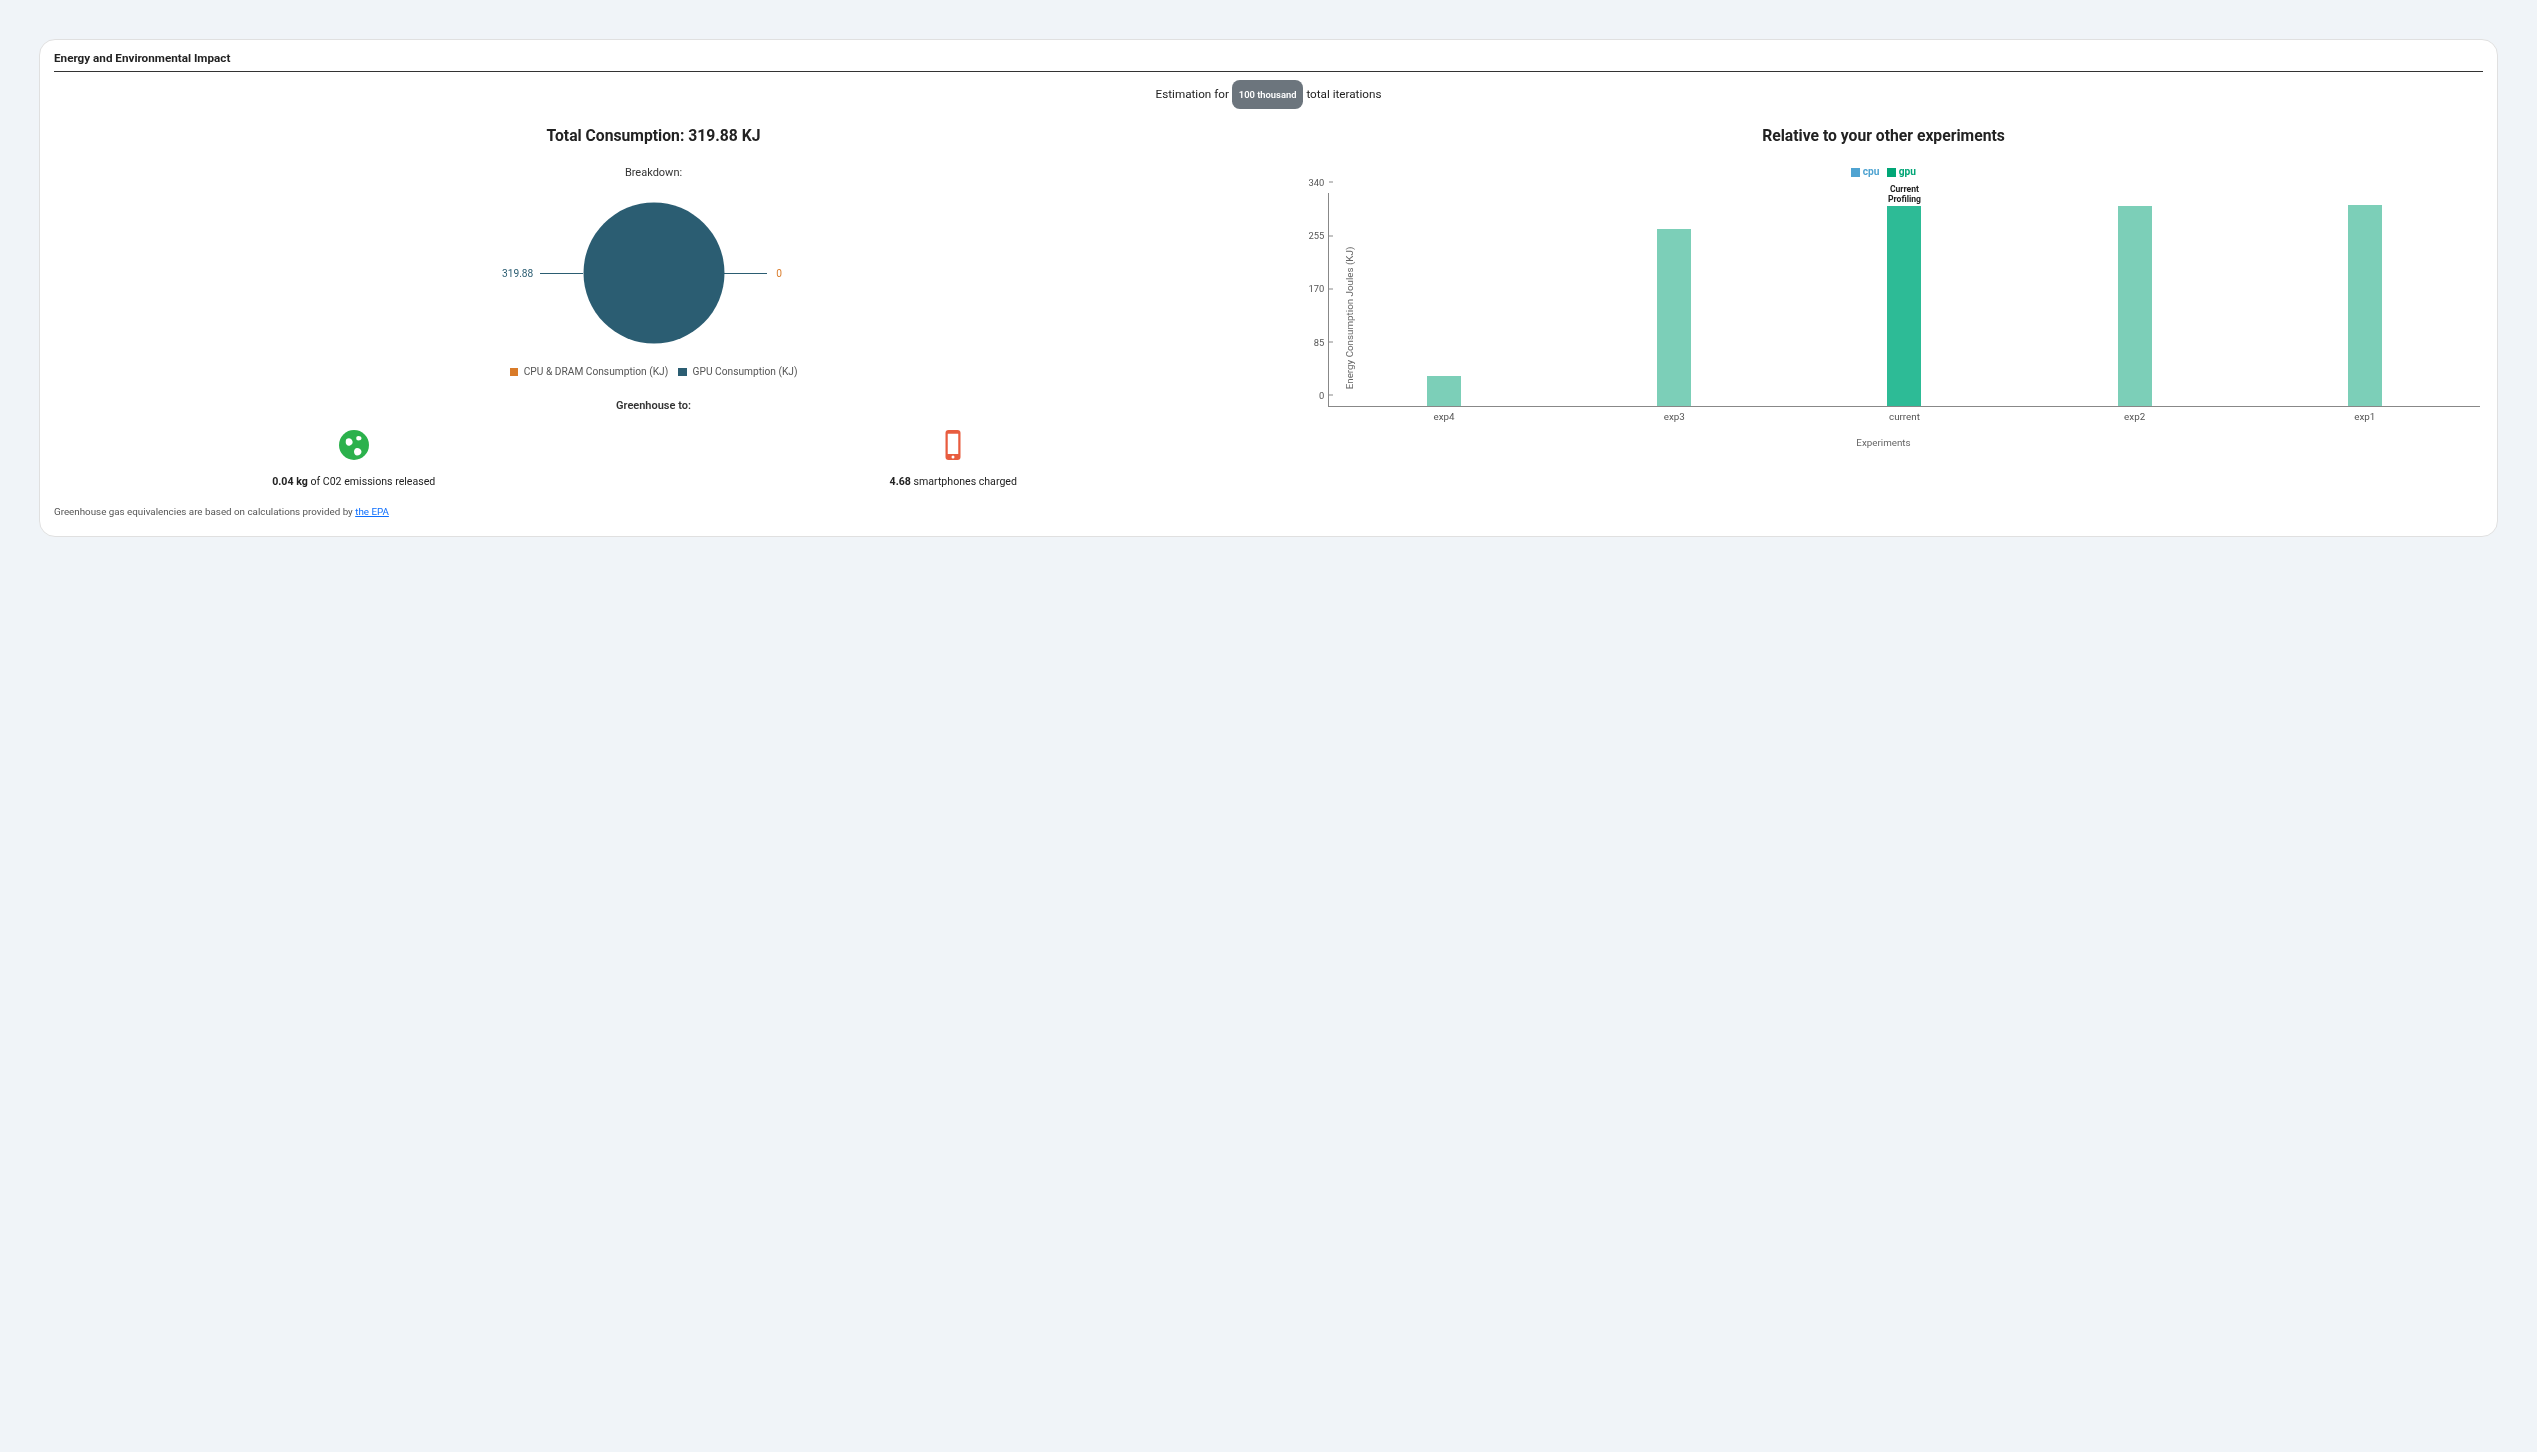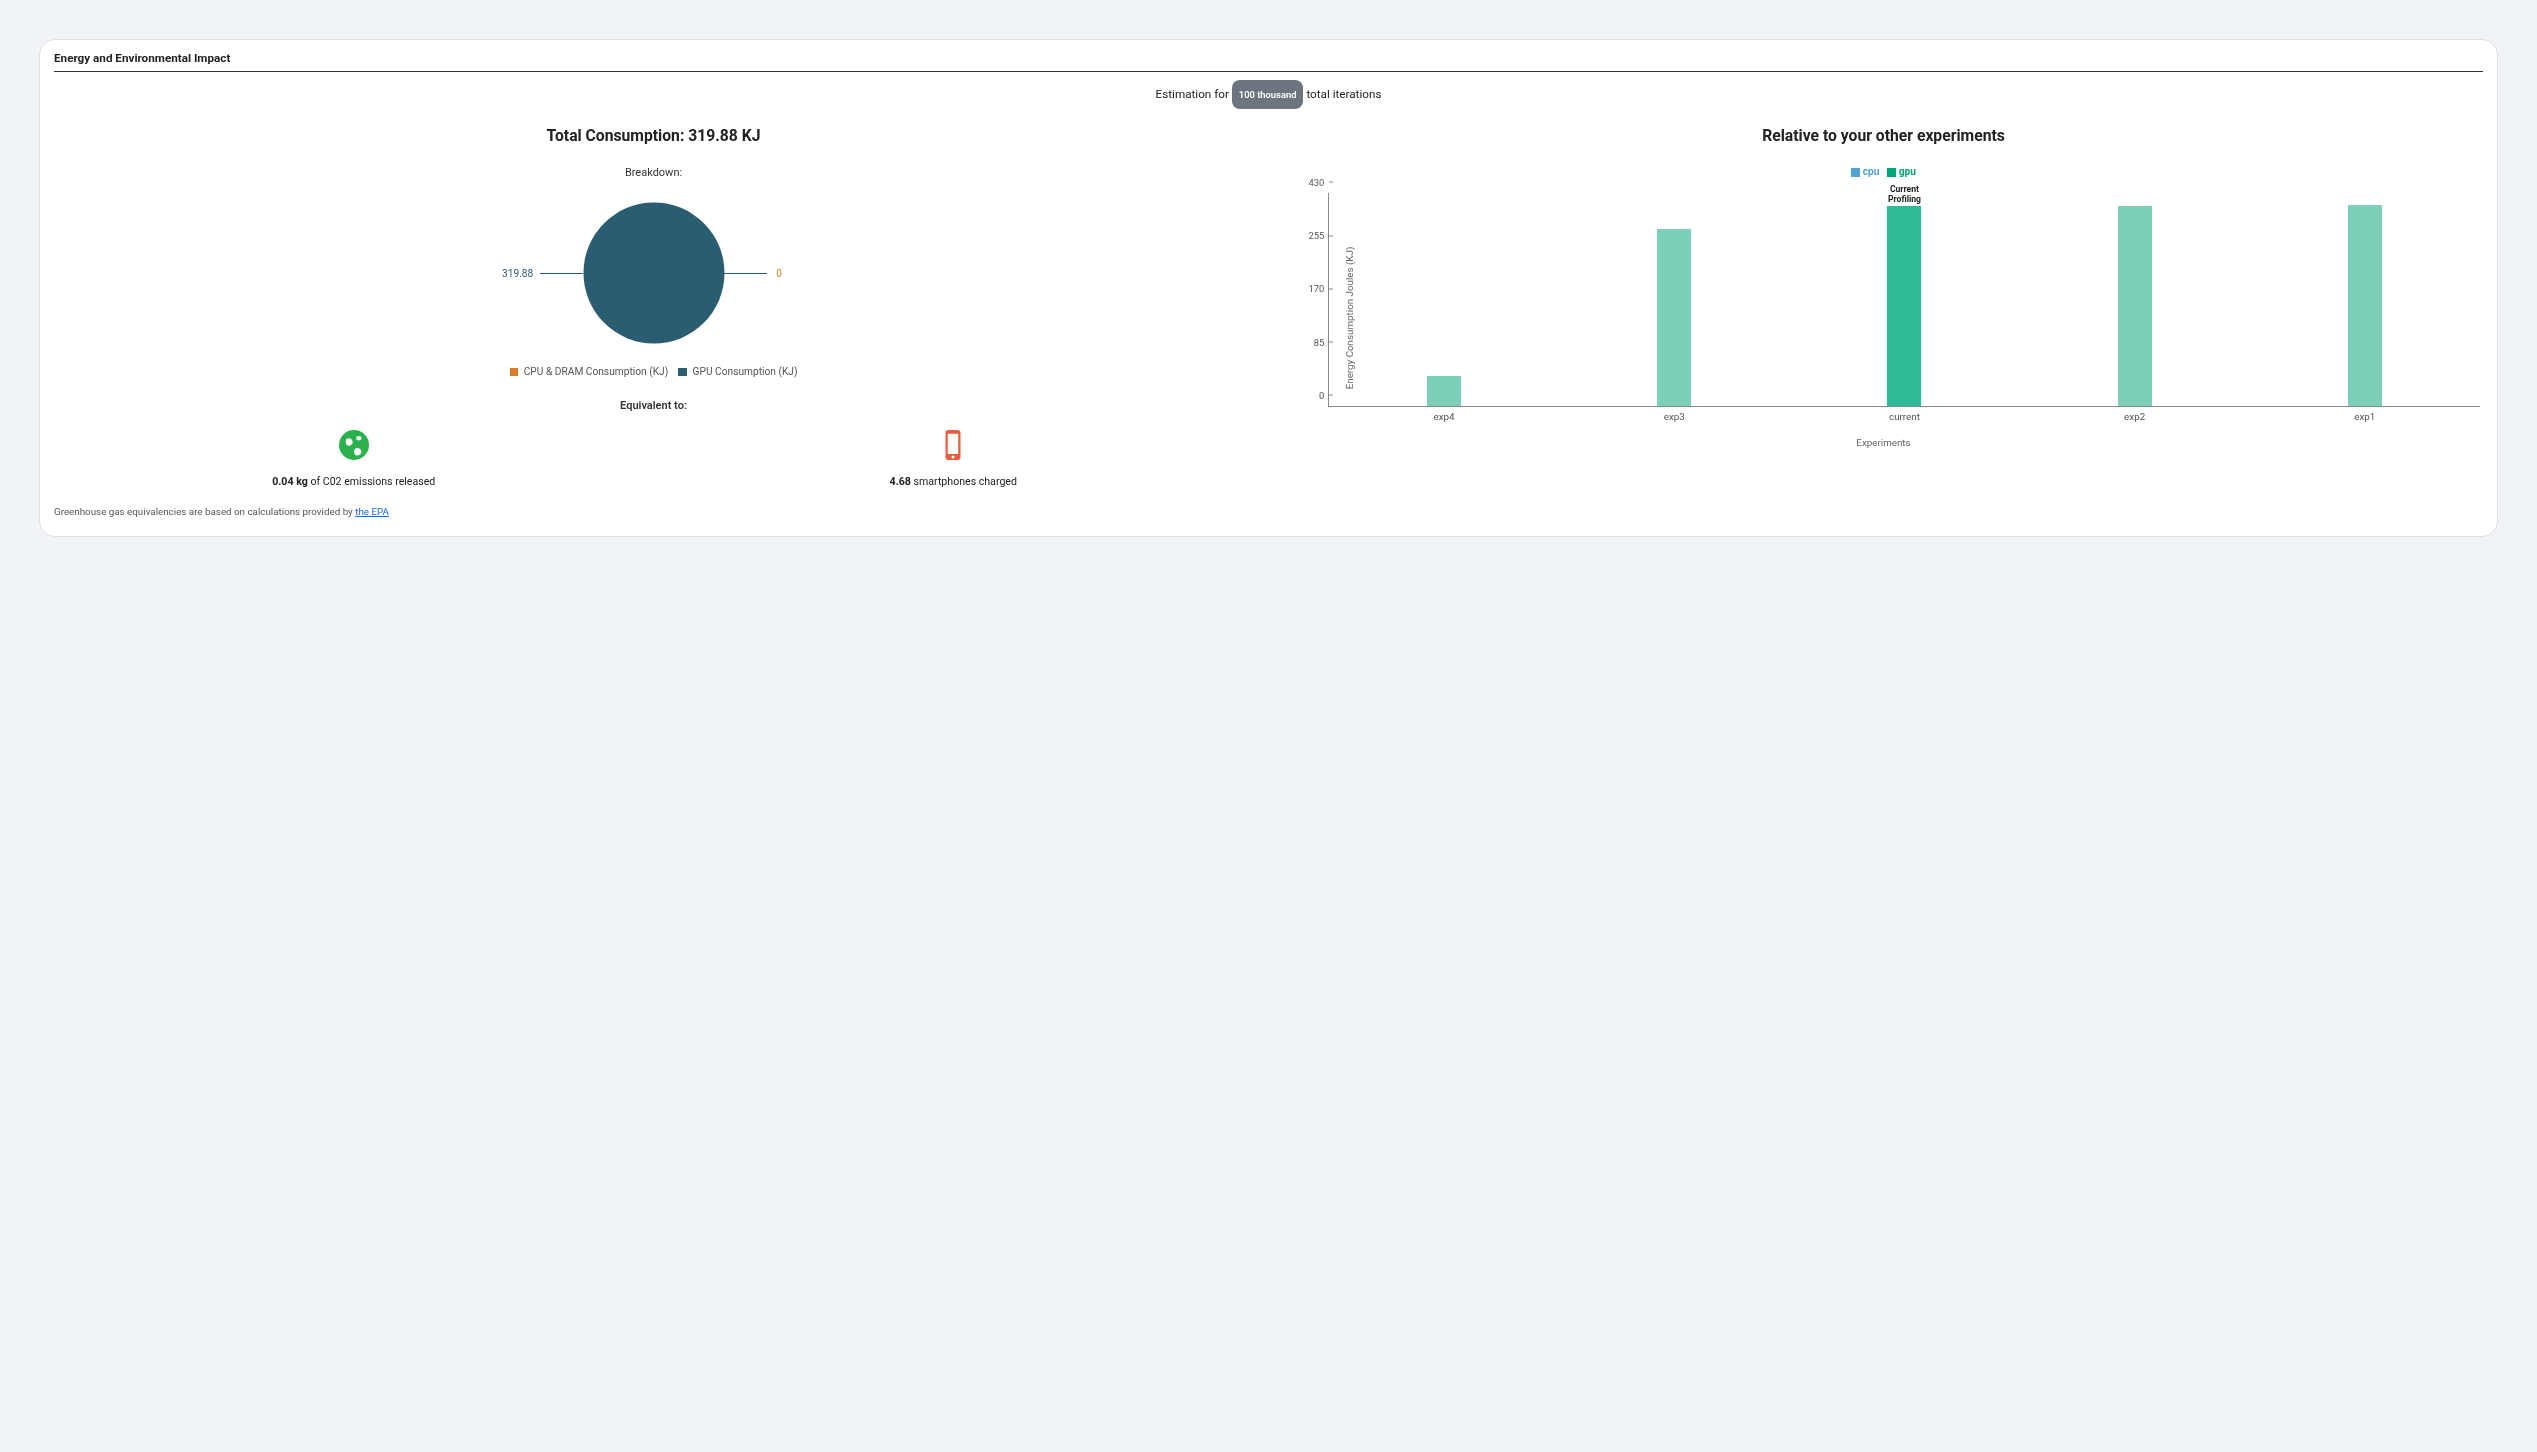--- a/index.html
+++ b/index.html
@@ -256,21 +256,21 @@
       </div>
 
       <div class="pie-legend">
         <span class="sw sw-orange"></span>
         <span>CPU &amp; DRAM Consumption (KJ)</span>
         &nbsp;&nbsp;
         <span class="sw sw-navy"></span>
         <span>GPU Consumption (KJ)</span>
       </div>
 
-      <div class="sub-heading" style="font-weight:600">Equivalent to:</div>
+      <div class="sub-heading" style="font-weight:600">Greenhouse to:</div>
 
       <div class="equiv-row">
         <div class="equiv-item">
           <svg viewBox="0 0 48 48">
               <circle cx="24" cy="24" r="20" fill="#2bb14c"></circle>
               <path d="M14 16c3-2 7-1 8 3 1 3-2 6-5 6-2 0-4-2-4-4 0-2 0-4 1-5zM28 28c3 0 6 2 6 5 0 3-3 5-6 5-2 0-4-2-4-5 0-3 2-5 4-5zM30 12c2 0 4 1 4 3s-2 3-4 3-3-1-3-3 1-3 3-3z" fill="#fff"></path>
             </svg>
           <div><b>0.04 kg</b><span> of C02 emissions released</span></div>
         </div>
         <div class="equiv-item">
@@ -299,21 +299,21 @@
       </div>
 
       <div class="bar-chart">
         <div class="bar-ylabel">Energy Consumption Joules (KJ)</div>
         <div class="bar-xlabel">Experiments</div>
         <div class="bar-plot" id="bar-plot">
             <div class="ytick" style="bottom: 0%;">0</div>
             <div class="ytick" style="bottom: 25%;">85</div>
             <div class="ytick" style="bottom: 50%;">170</div>
             <div class="ytick" style="bottom: 75%; margin-left: 12px;">255</div>
-            <div class="ytick" style="bottom: 100%;">430</div>
+            <div class="ytick" style="bottom: 100%;">340</div>
             <div class="bar-group" style="left: calc(10% - 23.5px); height: 100%;">
               <div class="bar" style="height: 14.1176%;"></div>
             </div>
             <div class="xtick" style="left: 10%;">exp4</div>
             <div class="bar-group" style="left: calc(30% - 23.5px); height: 100%;">
               <div class="bar" style="height: 82.9412%;"></div>
             </div>
             <div class="xtick" style="left: 30%;">exp3</div>
             <div class="bar-group" style="left: calc(50% - 23.5px); height: 100%;">
               <div class="bar current" style="height: 93.5294%; position: relative;">

